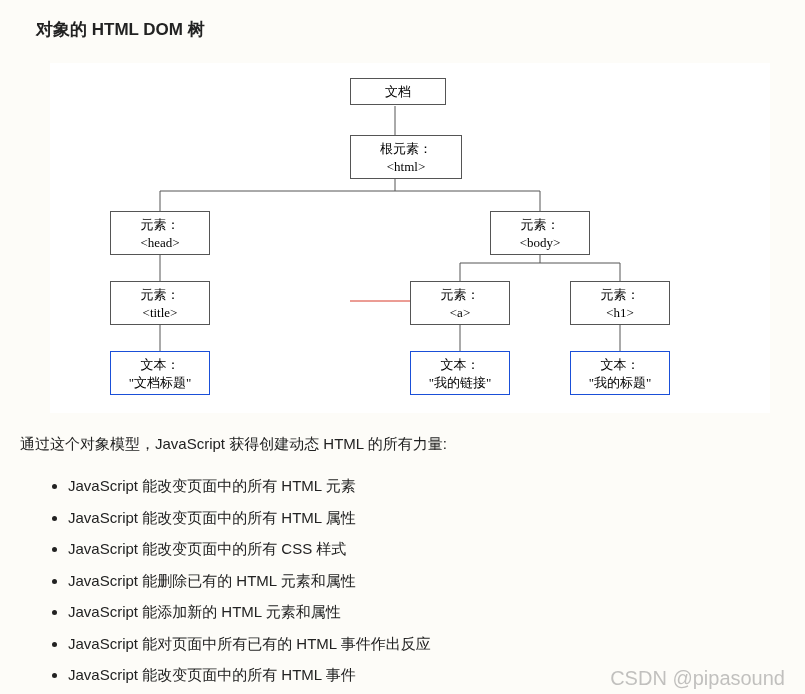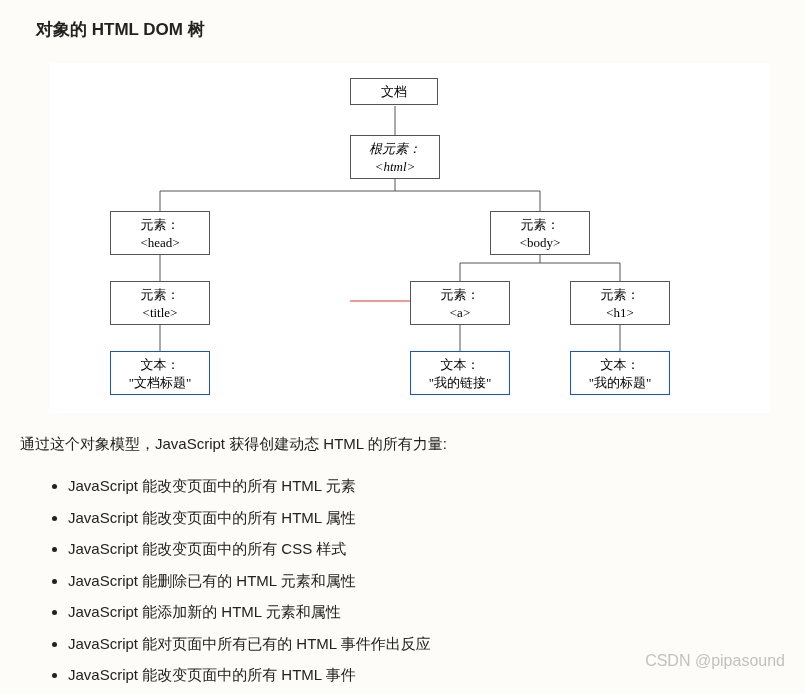--- a/index.html
+++ b/index.html
@@ -57,22 +57,22 @@
     padding-left: 40px;
   }
   ul.caps li {
     font-size: 15px;
     color: #222;
     line-height: 2.1;
   }
   .watermark {
     position: fixed;
     right: 20px;
-    bottom: 24px;
-    font-size: 16px;
+    bottom: 4px;
+    font-size: 20px;
     color: rgba(120,120,120,0.45);
     pointer-events: none;
   }
 </style>
 </head>
 <body>
 
 <h3 class="title">对象的 HTML DOM 树</h3>
 
 <div class="diagram-wrap">
@@ -97,25 +97,25 @@
         <line x1="110" y1="258" x2="110" y2="288"></line>
 
         <line x1="410" y1="258" x2="410" y2="288"></line>
 
         <line x1="570" y1="258" x2="570" y2="288"></line>
       </g>
 
       <line x1="300" y1="238" x2="360" y2="238" stroke="#d83a2a" stroke-width="1"></line>
     </svg>
 
-    <div class="node" style="left:300px; top:15px; width:88px;">
+    <div class="node" style="left:300px; top:15px; width:96px;">
       <span>文档</span>
     </div>
 
-    <div class="node" style="left:300px; top:72px; width:90px;font-style:italic;">
+    <div class="node" style="left:300px; top:72px; width:112px;">
       <span>根元素：</span><br>
       <span>&lt;html&gt;</span>
     </div>
 
     <div class="node" style="left:60px; top:148px; width:100px;">
       <span>元素：</span><br>
       <span>&lt;head&gt;</span>
     </div>
     <div class="node" style="left:440px; top:148px; width:100px;">
       <span>元素：</span><br>

